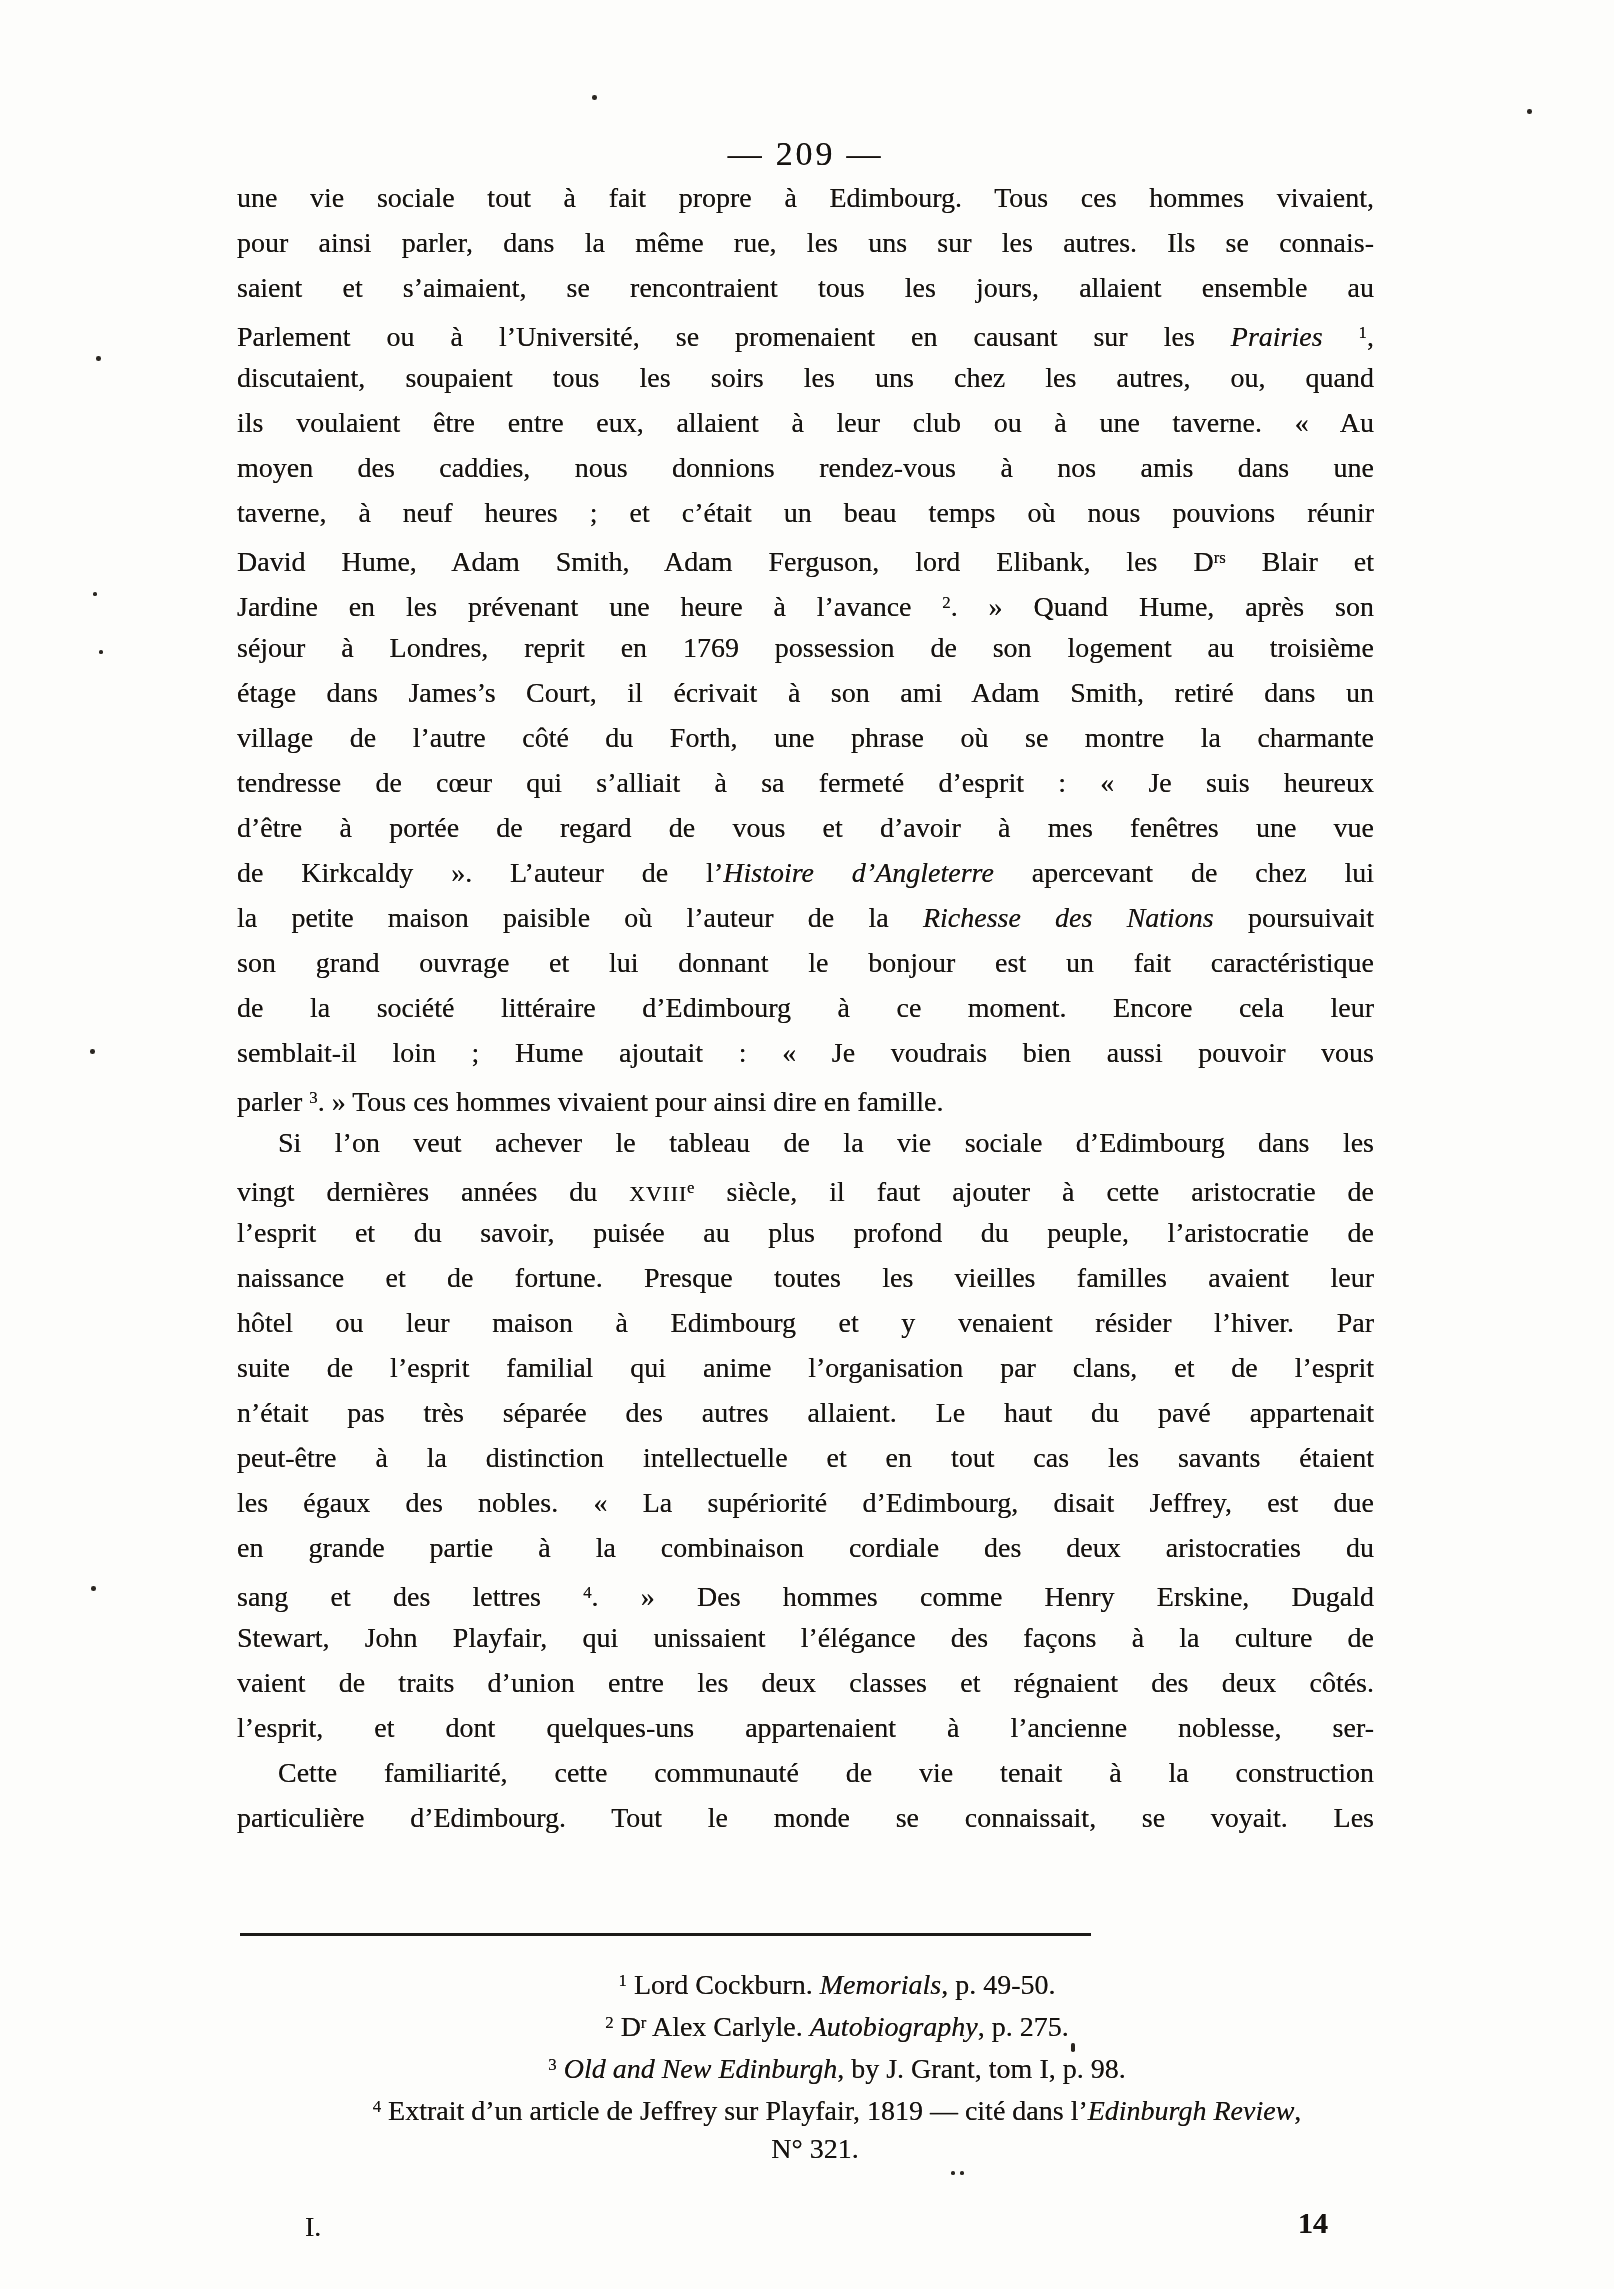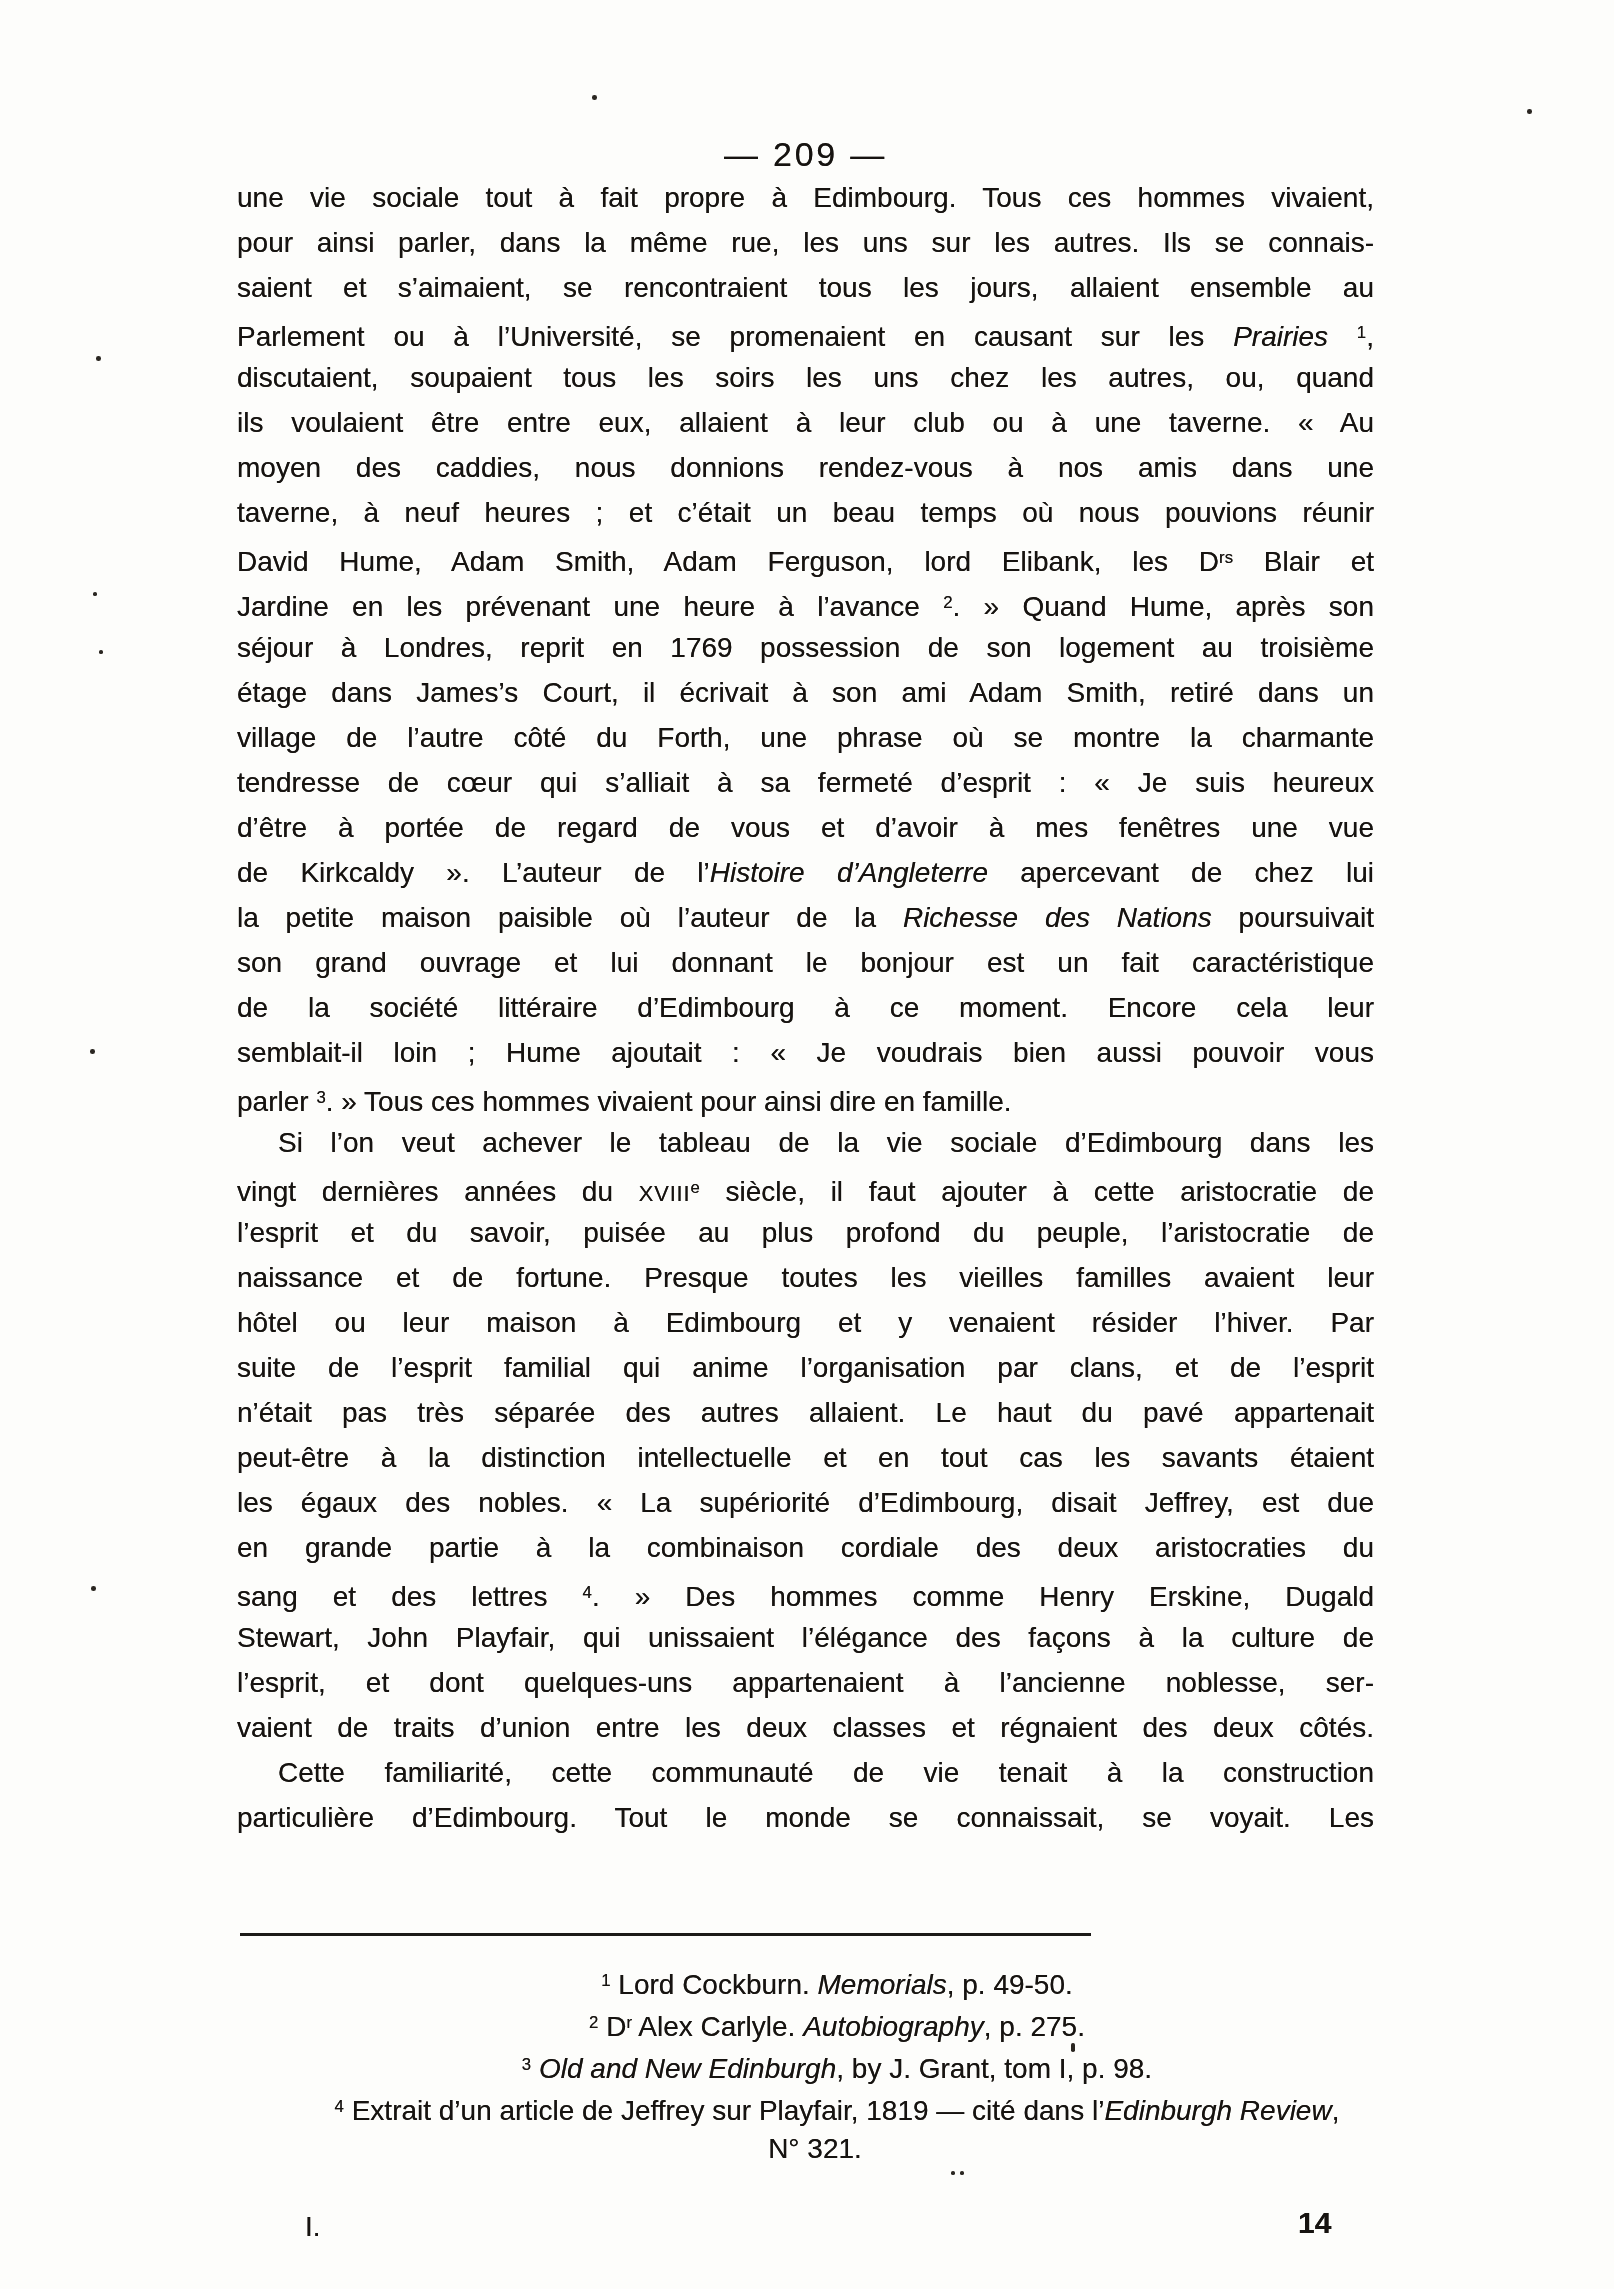--- a/index.html
+++ b/index.html
@@ -1,21 +1,21 @@
 <!DOCTYPE html>
 <html style="font-size:14.8px"><head>
 <meta charset="utf-8">
 <style>
   html,body { margin:0; padding:0; background:#e8e8e4; }
   .page {
     position:relative;
     width:1614px; height:2290px;
     margin:0 auto;
     background:#fdfdfb;
-    font-family:Liberation Sans, sans-serif;
+    font-family:Liberation Serif, serif;
     color:#161310;
     overflow:hidden;
     text-shadow:0 0 0.6px rgba(20,15,10,0.75);
   }
   .header {
     position:absolute; top:135px; left:237px; width:1137px;
     text-align:center; font-size:34px; letter-spacing:2.8px;
   }
   .body-text {
     position:absolute; top:175px; left:237px; width:1137px;
@@ -80,22 +80,22 @@
       <div class="bline"><span>l’esprit et du savoir, puisée au plus profond du peuple, l’aristocratie de</span></div>
       <div class="bline"><span>naissance et de fortune. Presque toutes les vieilles familles avaient leur</span></div>
       <div class="bline"><span>hôtel ou leur maison à Edimbourg et y venaient résider l’hiver. Par</span></div>
       <div class="bline"><span>suite de l’esprit familial qui anime l’organisation par clans, et de l’esprit</span></div>
       <div class="bline"><span>n’était pas très séparée des autres allaient. Le haut du pavé appartenait</span></div>
       <div class="bline"><span>peut-être à la distinction intellectuelle et en tout cas les savants étaient</span></div>
       <div class="bline"><span>les égaux des nobles. « La supériorité d’Edimbourg, disait Jeffrey, est due</span></div>
       <div class="bline"><span>en grande partie à la combinaison cordiale des deux aristocraties du</span></div>
       <div class="bline"><span>sang et des lettres </span><span class="r-sup">4</span><span>. » Des hommes comme Henry Erskine, Dugald</span></div>
       <div class="bline"><span>Stewart, John Playfair, qui unissaient l’élégance des façons à la culture de</span></div>
+      <div class="bline"><span>vaient de traits d’union entre les deux classes et régnaient des deux côtés.</span></div>
       <div class="bline"><span>l’esprit, et dont quelques-uns appartenaient à l’ancienne noblesse, ser-</span></div>
-      <div class="bline"><span>vaient de traits d’union entre les deux classes et régnaient des deux côtés.</span></div>
       <div class="bline indent"><span>Cette familiarité, cette communauté de vie tenait à la construction</span></div>
       <div class="bline"><span>particulière d’Edimbourg. Tout le monde se connaissait, se voyait. Les</span></div>
     </div>
 
   <div class="foot-rule"></div>
 
   <div class="footnotes" id="footnotes">
       <div class="fline indent"><span class="r-sup">1</span><span> Lord Cockburn. </span><span class="r-i">Memorials</span><span>, p. 49-50.</span></div>
       <div class="fline indent"><span class="r-sup">2</span><span> D</span><span class="r-sup">r</span><span> Alex Carlyle. </span><span class="r-i">Autobiography</span><span>, p. 275.</span></div>
       <div class="fline indent"><span class="r-sup">3</span><span> </span><span class="r-i">Old and New Edinburgh</span><span>, by J. Grant, tom I, p. 98.</span></div>

